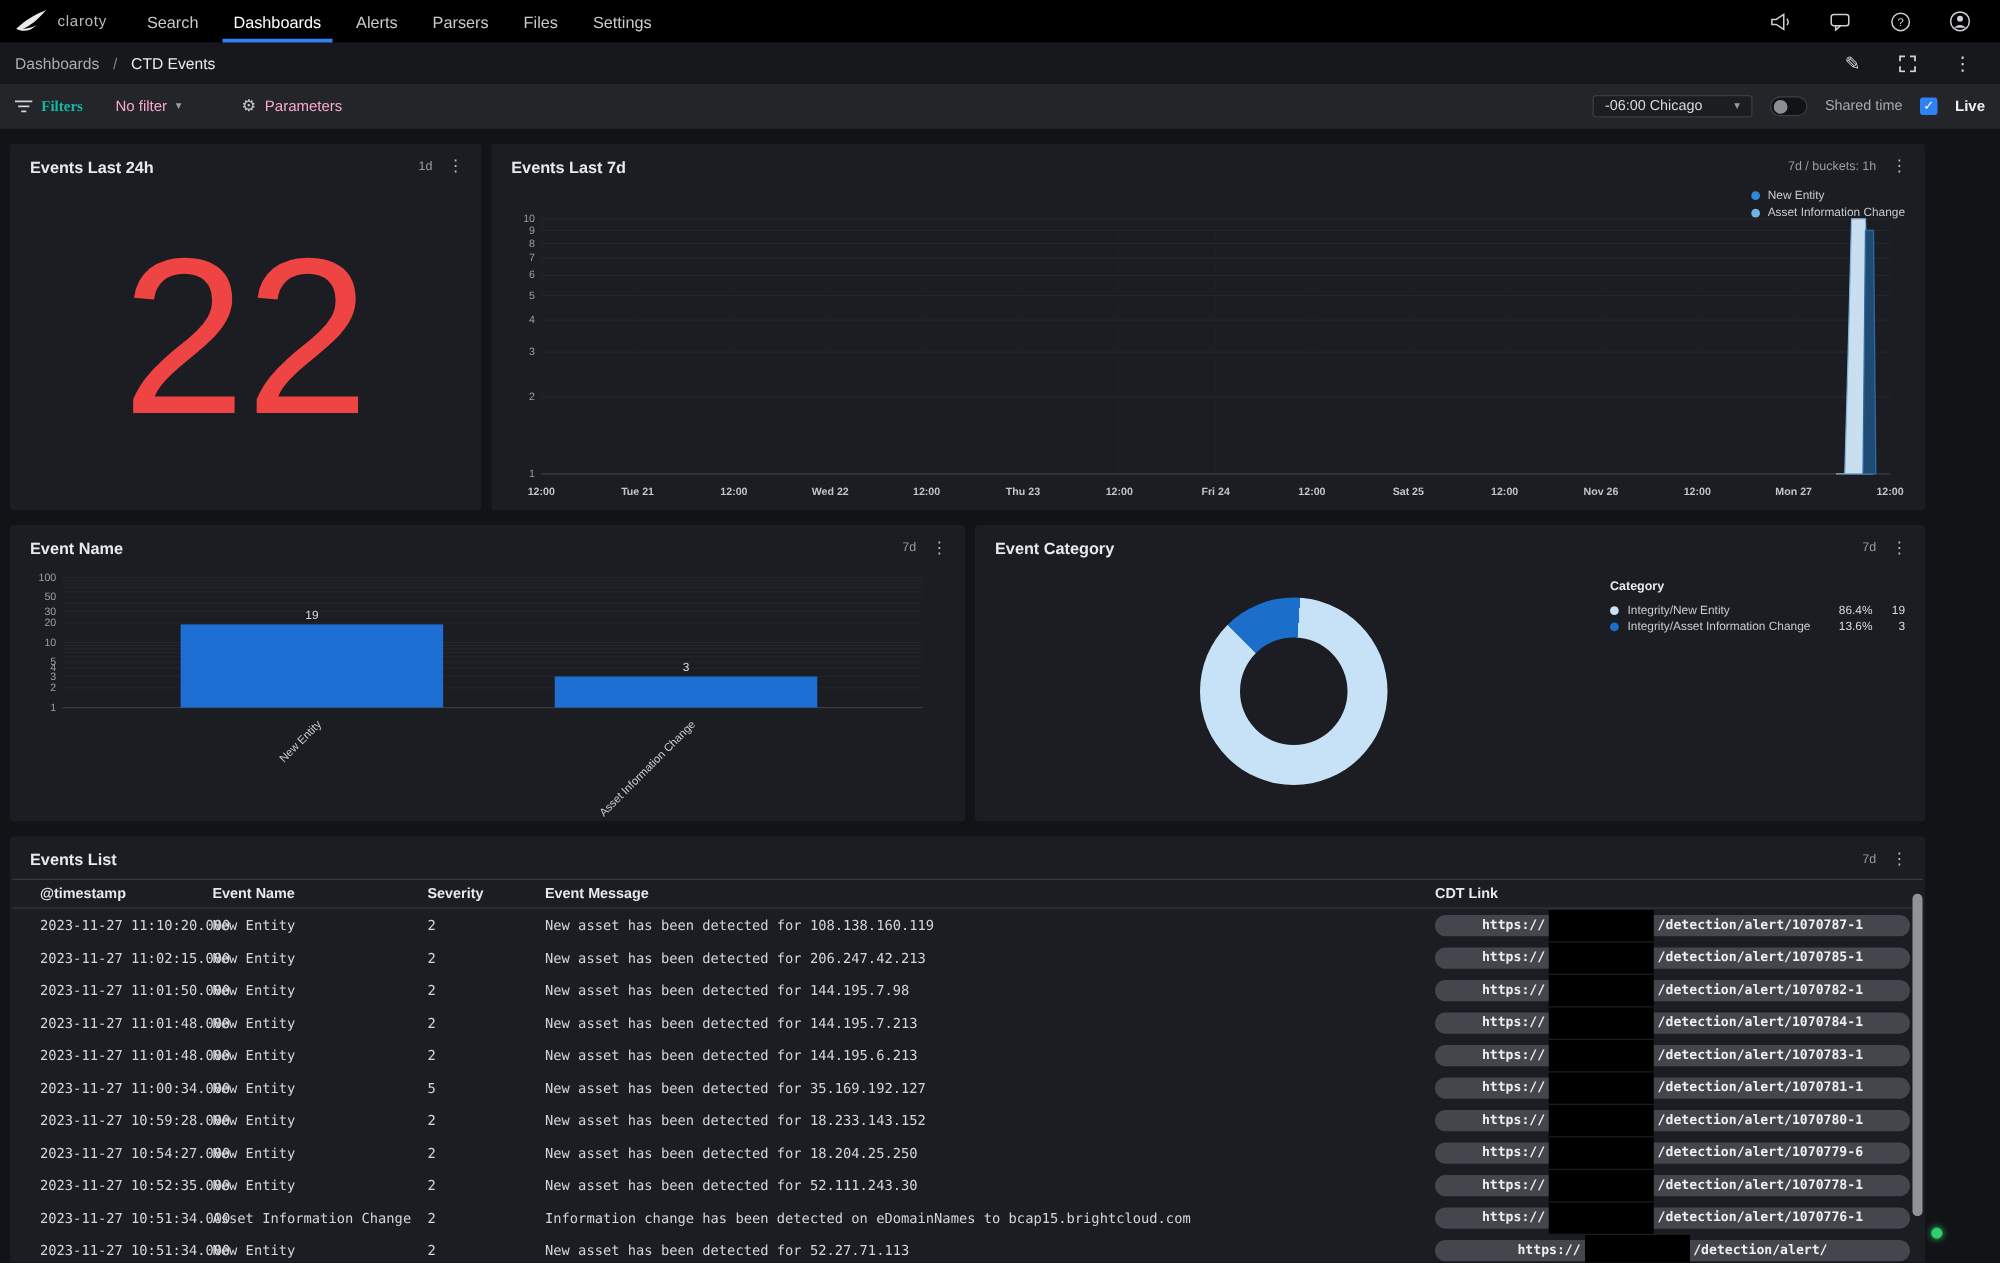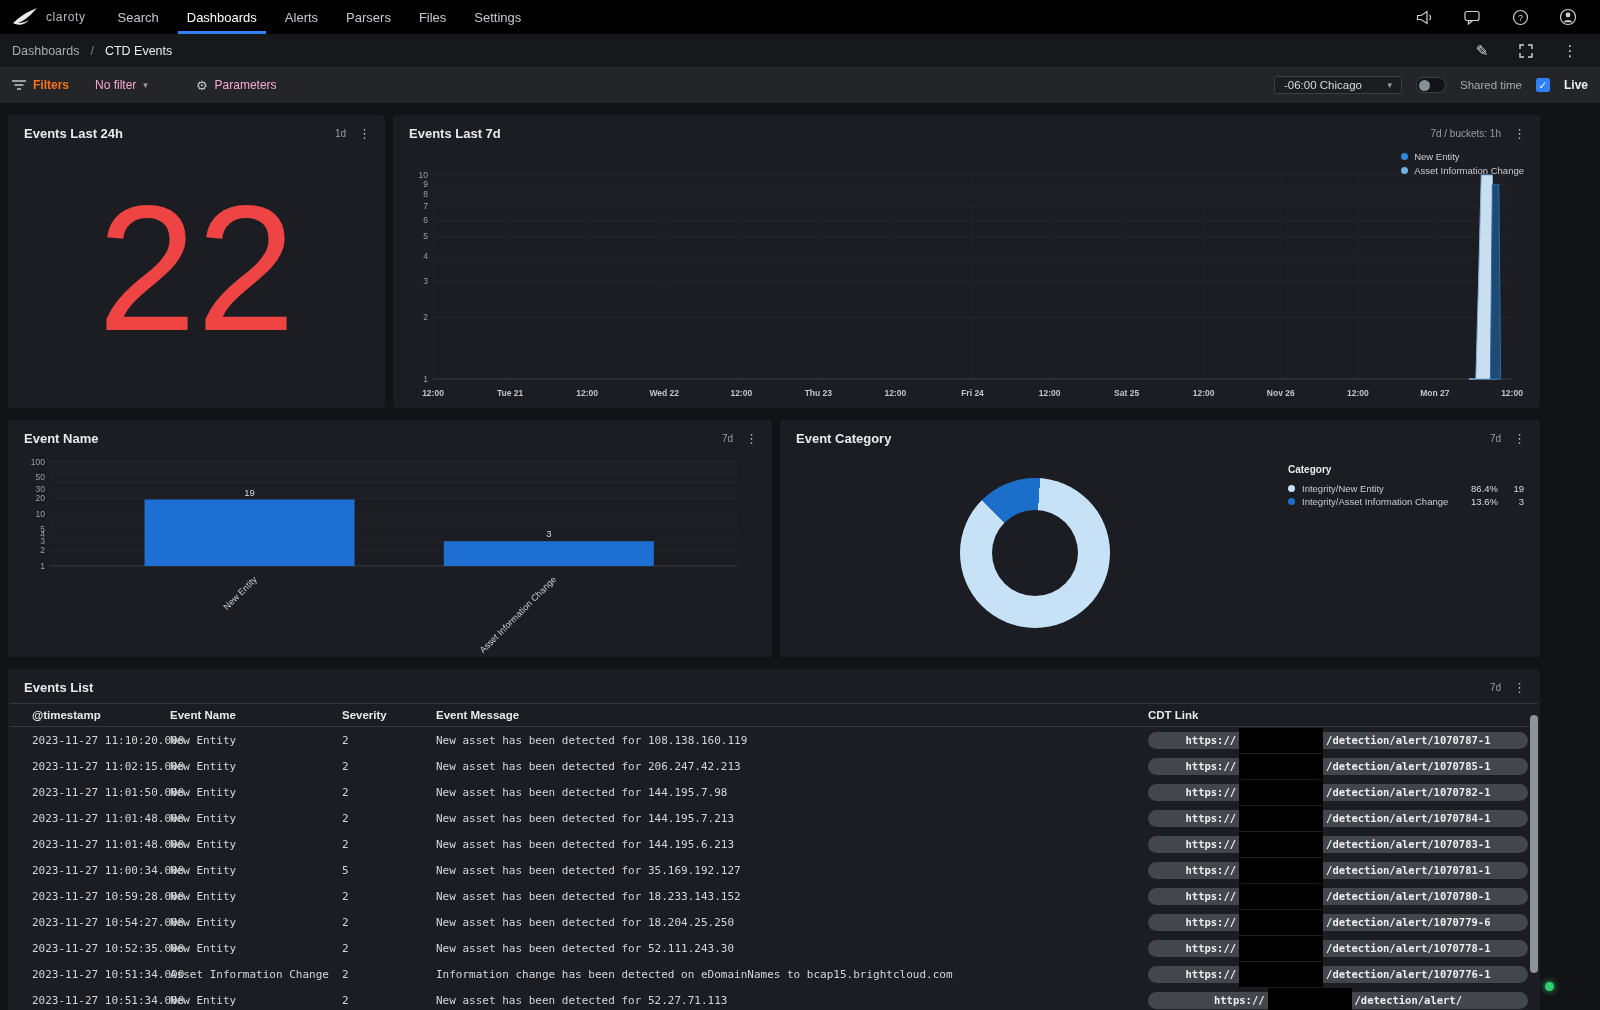--- a/index.html
+++ b/index.html
@@ -21,21 +21,21 @@
   .crumbbar { height:33px; background:#17181c; display:flex; align-items:center; padding:0 12px; }
   .crumb-root { color:#a9acb1; font-size:12.5px; cursor:pointer; }
   .crumb-sep { color:#7d8085; margin:0 11px; font-size:12.5px; }
   .crumb-cur { color:#e9eaec; font-size:12.5px; }
   .crumb-right { margin-left:auto; display:flex; align-items:center; gap:24px; padding-right:8px; }
   .crumb-right .icon-btn { color:#cfd2d6; font-size:15px; }
 
   
   .filterbar { height:36px; background:#232529; display:flex; align-items:center; padding:0 12px; }
   .fb-group { display:flex; align-items:center; gap:7px; cursor:pointer; }
-  .fb-label { font-size:12px; color:#f97316; font-weight:600; }
+  .fb-label { font-size:12px; color:#14b8a6; font-weight:600;font-family:Liberation Serif, serif; }
   .fb-value { font-size:12px; color:#f9a8d4; }
   .chev { font-size:9px; color:#9b9ea3; }
   .fb-sp { width:26px; }
   .fb-sp2 { width:48px; }
   .gear { font-size:13px; color:#c3c6cb; }
   .fb-right { margin-left:auto; display:flex; align-items:center; gap:14px; }
   .tz-select { display:flex; align-items:center; justify-content:space-between; width:128px; height:18px; background:#1b1d21; border:1px solid #3a3d43; border-radius:3px; padding:0 9px; font-size:11.5px; color:#d7d9dc; cursor:pointer; }
   .toggle { width:30px; height:16px; border-radius:9px; background:#121316; border:1px solid #3c3f45; position:relative; cursor:pointer; }
   .toggle-knob { position:absolute; left:2px; top:1.5px; width:11px; height:11px; border-radius:50%; background:#8a8f97; }
   .shared-label { font-size:11.5px; color:#a6a9ae; }

